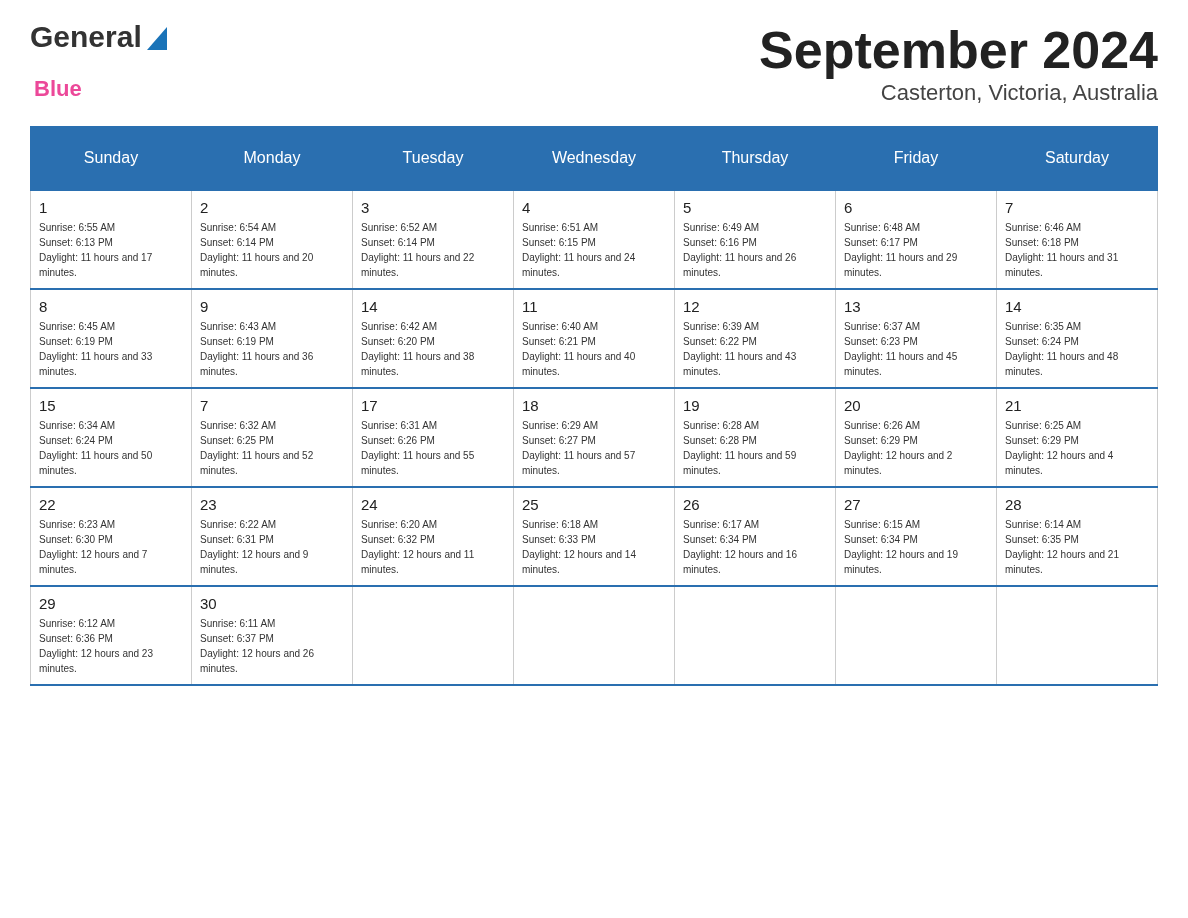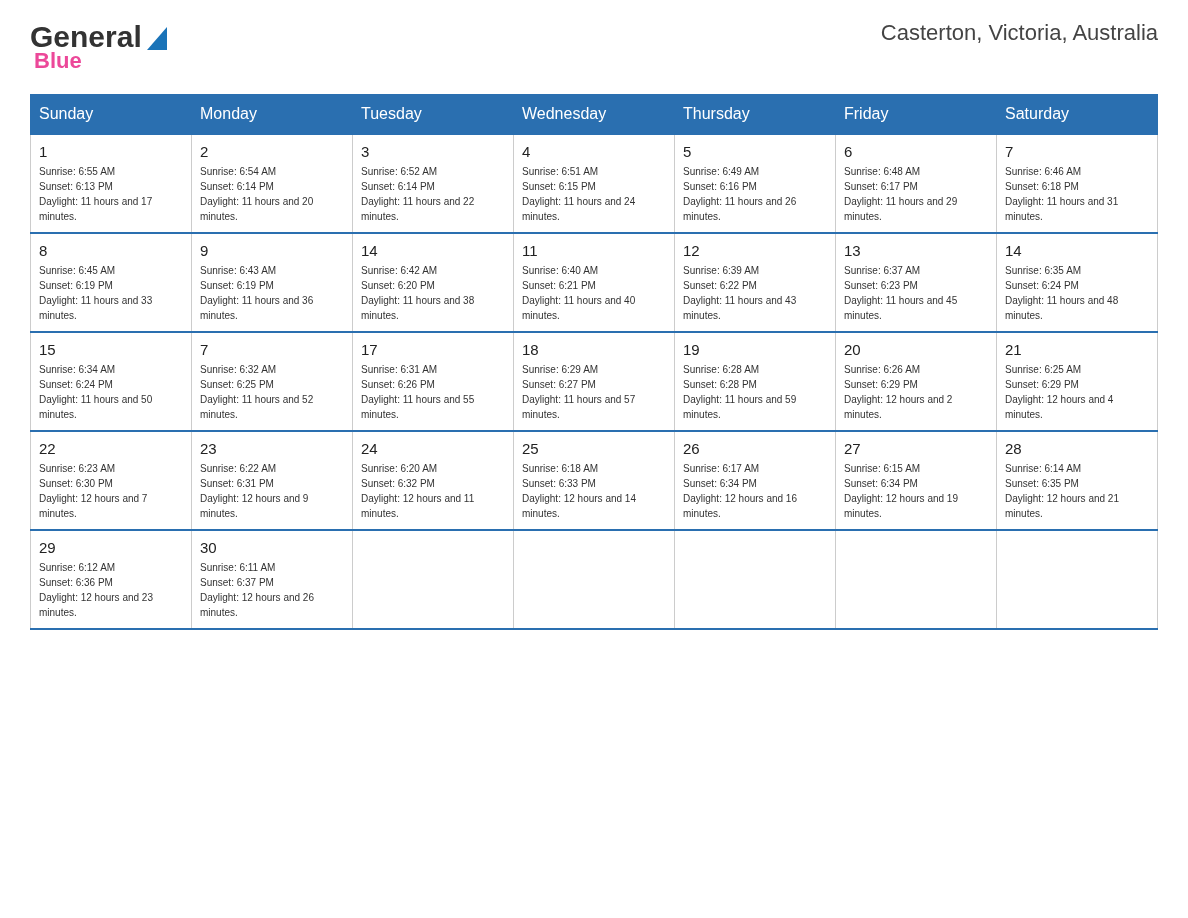--- a/index.html
+++ b/index.html
@@ -13,20 +13,21 @@
     .header {
       display: flex;
       justify-content: space-between;
       align-items: flex-start;
       margin-bottom: 20px;
     }
     .logo {
       display: flex;
       flex-direction: column;
       align-items: flex-start;
+      gap: 28px;
     }
     .title-section {
       text-align: right;
     }
     .title-section h1 {
       font-size: 52px;
       font-weight: bold;
       color: #222;
     }
     .title-section h2 {
@@ -35,22 +36,22 @@
       color: #444;
     }
     .calendar {
       width: 100%;
       border-collapse: collapse;
       border: 1px solid #999;
     }
     .calendar th {
       background-color: #2a6fb0;
       color: #fff;
-      padding: 10px 8px;
-      text-align: left;
+      padding: 22px 8px;
+      text-align: center;
       font-size: 16px;
       font-weight: normal;
       border: 1px solid #2a6fb0;
     }
     .calendar td {
       vertical-align: top;
       padding: 8px;
       border: 1px solid #ccc;
       width: 14.28%;
       min-height: 110px;
@@ -86,20 +87,21 @@
   <div class="logo">
     <div style="display:flex; align-items:center;">
       <span style="font-size:30px; font-weight:bold; color:#333;">General</span>
       <svg width="30" height="30" viewBox="0 0 30 30">
         <polygon points="5,28 25,28 25,5" fill="#1a73b8"></polygon>
       </svg>
     </div>
     <div style="font-size:22px; font-weight:bold; color:#ec4899; margin-top:-6px; margin-left:4px;">Blue</div>
   </div>
   <div class="title-section">
+    <h1>September 2024</h1>
     <h2>Casterton, Victoria, Australia</h2>
   </div>
 </div>
 
 <table class="calendar">
   <thead>
     <tr>
       <th>Sunday</th>
       <th>Monday</th>
       <th>Tuesday</th>

